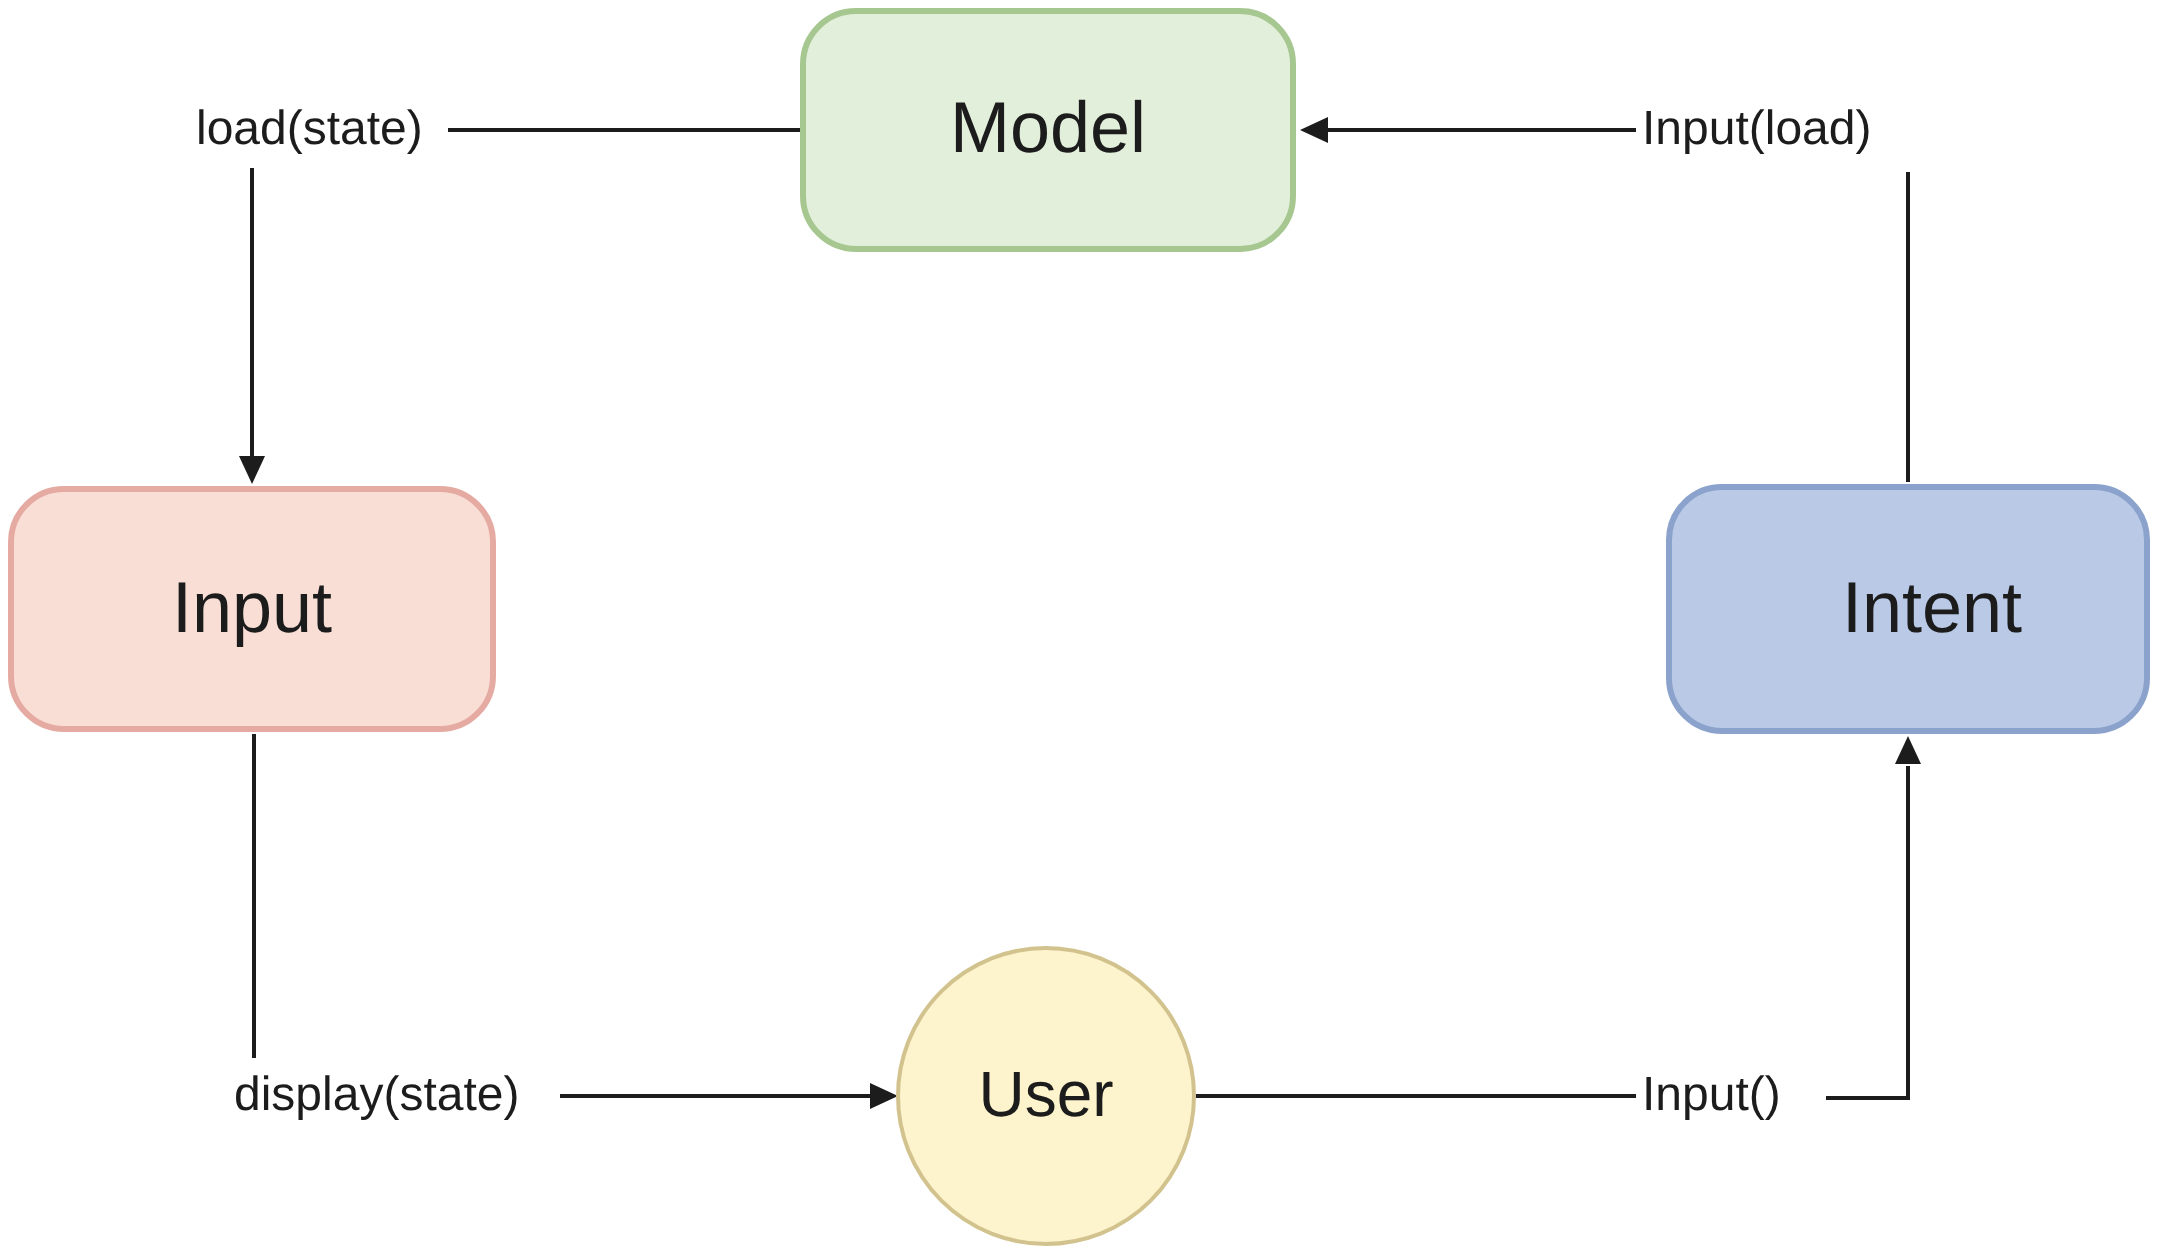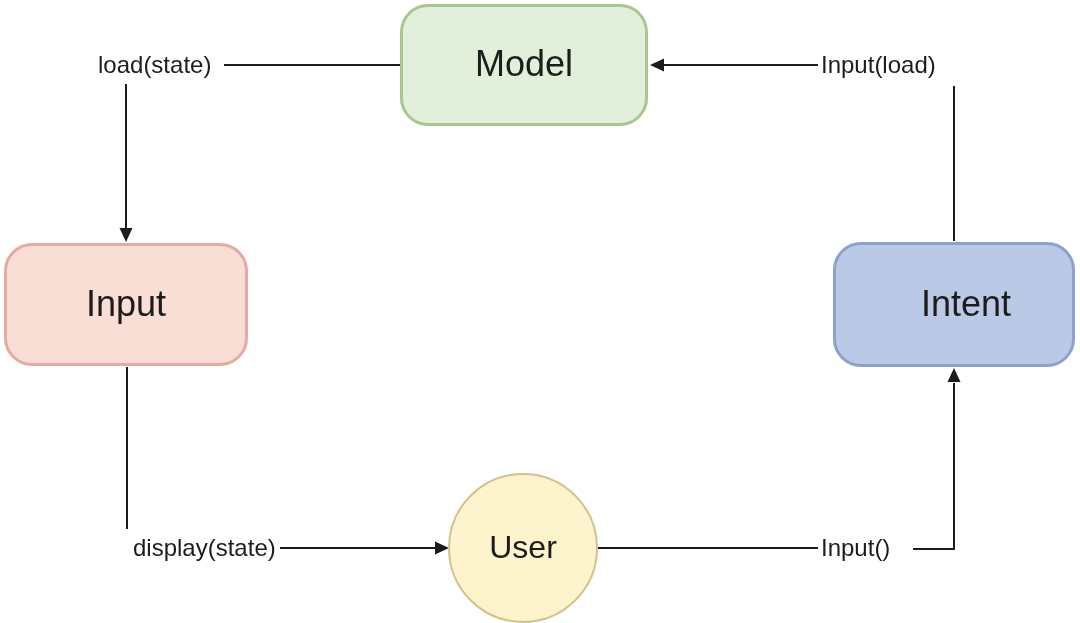--- a/index.html
+++ b/index.html
@@ -46,21 +46,21 @@
   .edge-label {
     position: absolute;
     font-size: 24px;
     color: #1c1c1c;
     background: #ffffff;
     white-space: nowrap;
     line-height: 1.2;
   }
   .label-load    { left: 98px; top: 51px; }
   .label-input   { left: 821px; top: 51px; }
-  .label-display { left: 133px; top: 534px; }
+  .label-display { left: 117px; top: 534px; }
   .label-action  { left: 821px; top: 534px; }
 </style>
 </head>
 <body>
 
 <div class="canvas" style="background: rgb(255, 255, 255);">
 
   <svg class="edges" width="1080" height="623" viewBox="0 0 1080 623">
     <g stroke="#1c1c1c" stroke-width="2" fill="none">
       <line x1="224" y1="65" x2="400" y2="65"></line>

